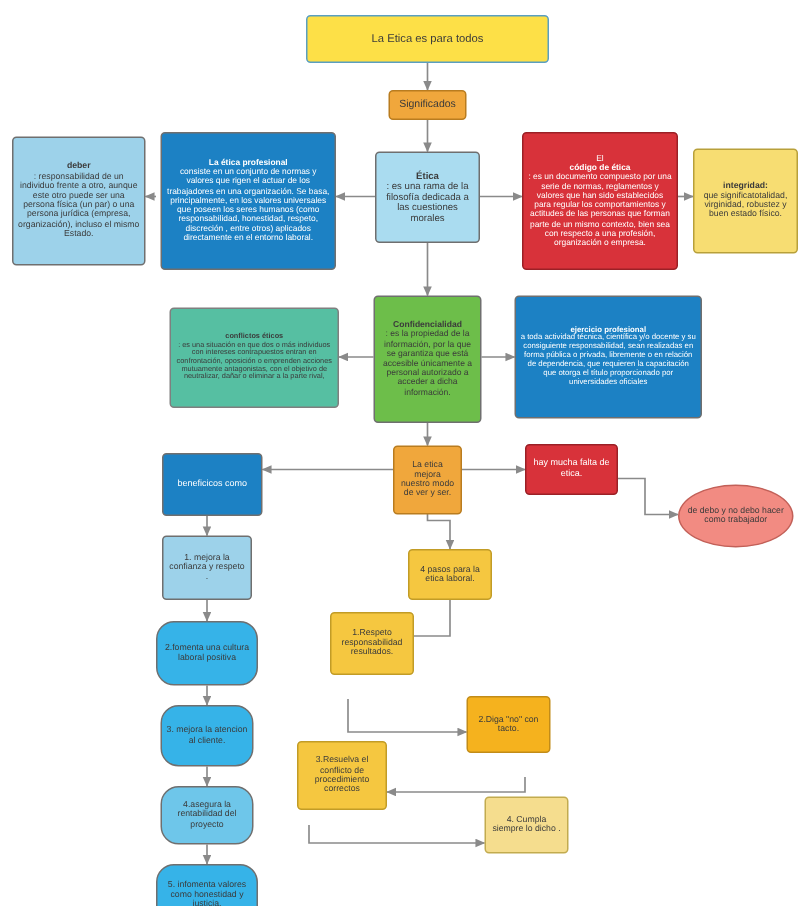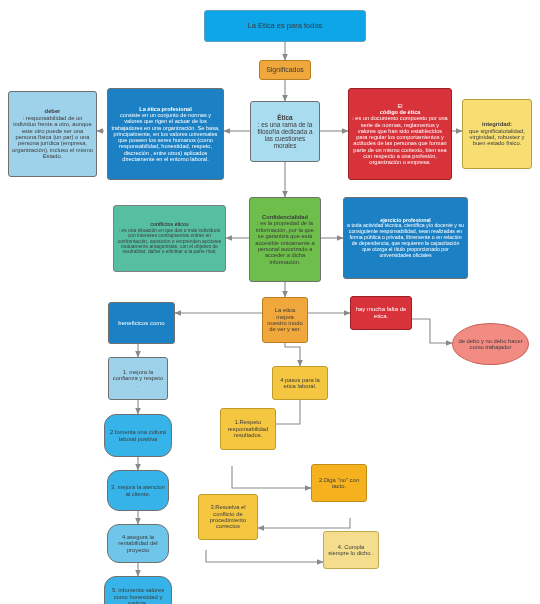--- a/index.html
+++ b/index.html
@@ -85,21 +85,21 @@
       <path d="M300,400 L300,424 L266,424"></path>
 
       <path d="M232,466 L232,488 L311,488"></path>
 
       <path d="M350,518 L350,528 L258,528"></path>
 
       <path d="M206,550 L206,562 L323,562"></path>
     </g>
   </svg>
 
-  <div class="node rect" style="left:204px;top:10px;width:162px;height:32px;background:#0ea5e9;border:1px solid #5a9fc0;font-size:7.5px;">
+  <div class="node rect" style="left:204px;top:10px;width:162px;height:32px;background:#fde047;border:1px solid #5a9fc0;font-size:7.5px;">
     <span>La Etica es para todos</span>
   </div>
 
   <div class="node rect" style="left:259px;top:60px;width:52px;height:20px;background:#f0a73c;border:1px solid #b97c1f;font-size:7px;">
     <span>Significados</span>
   </div>
 
   <div class="node rect" style="left:250px;top:101px;width:70px;height:61px;background:#aadcf0;border:1px solid #6f6f6f;font-size:6.4px;">
     <span><b>Ética</b><span>: es una rama de la filosofía dedicada a las cuestiones morales</span></span>
   </div>

